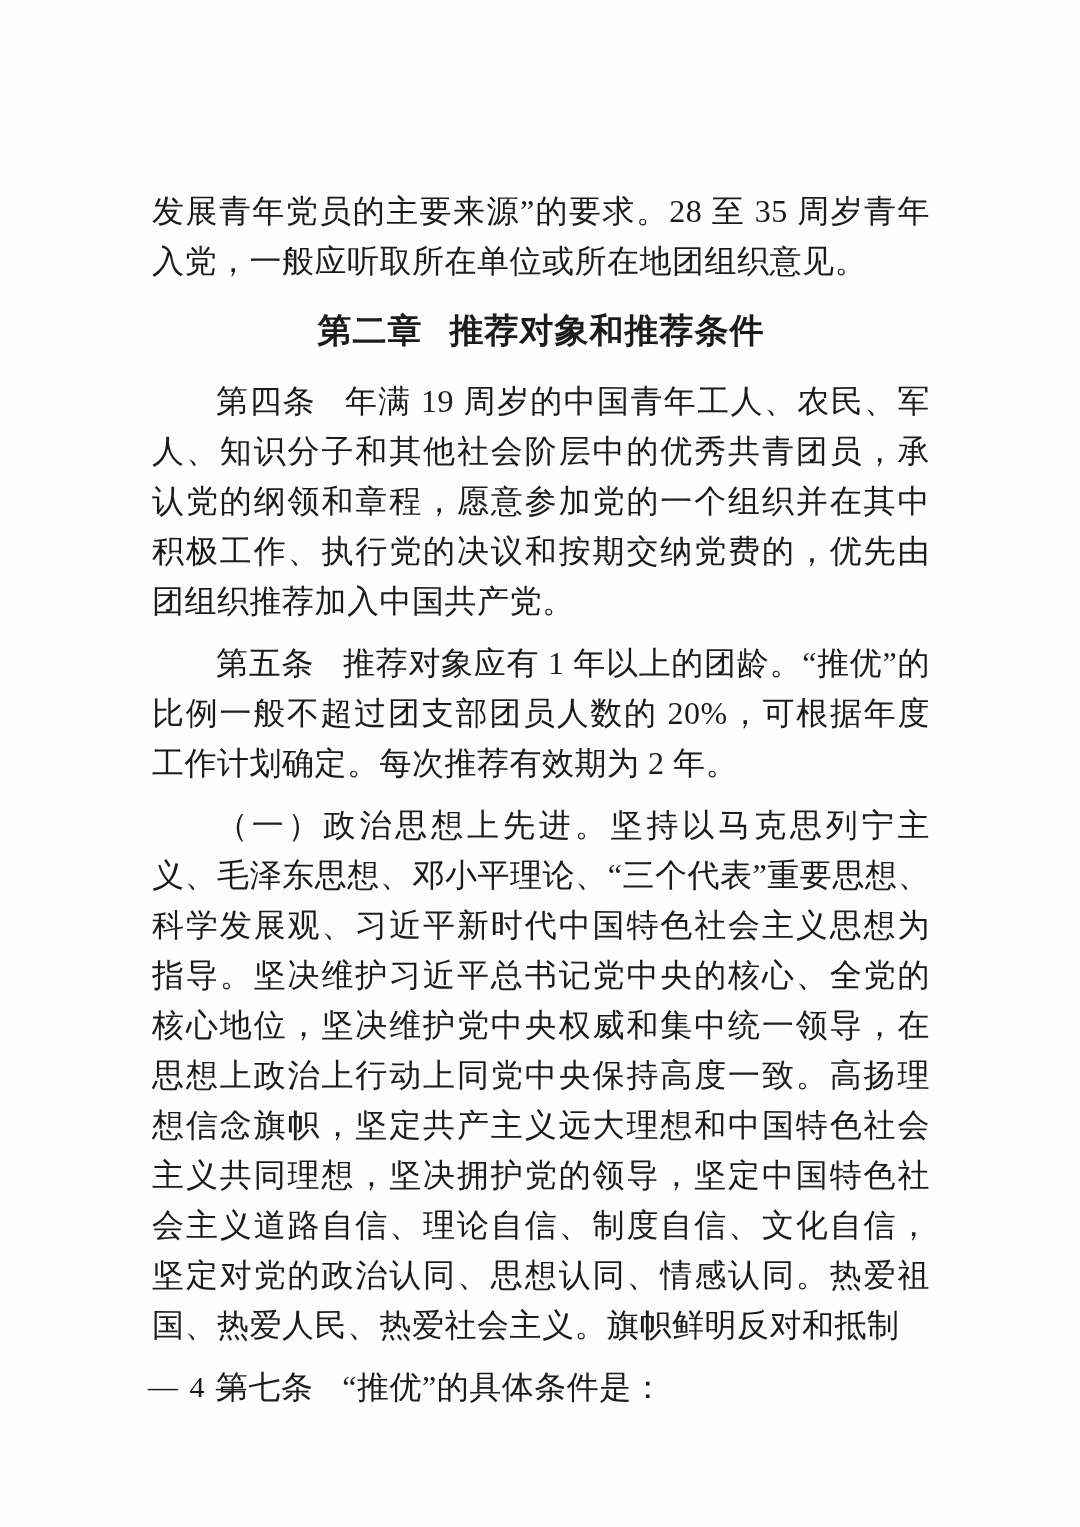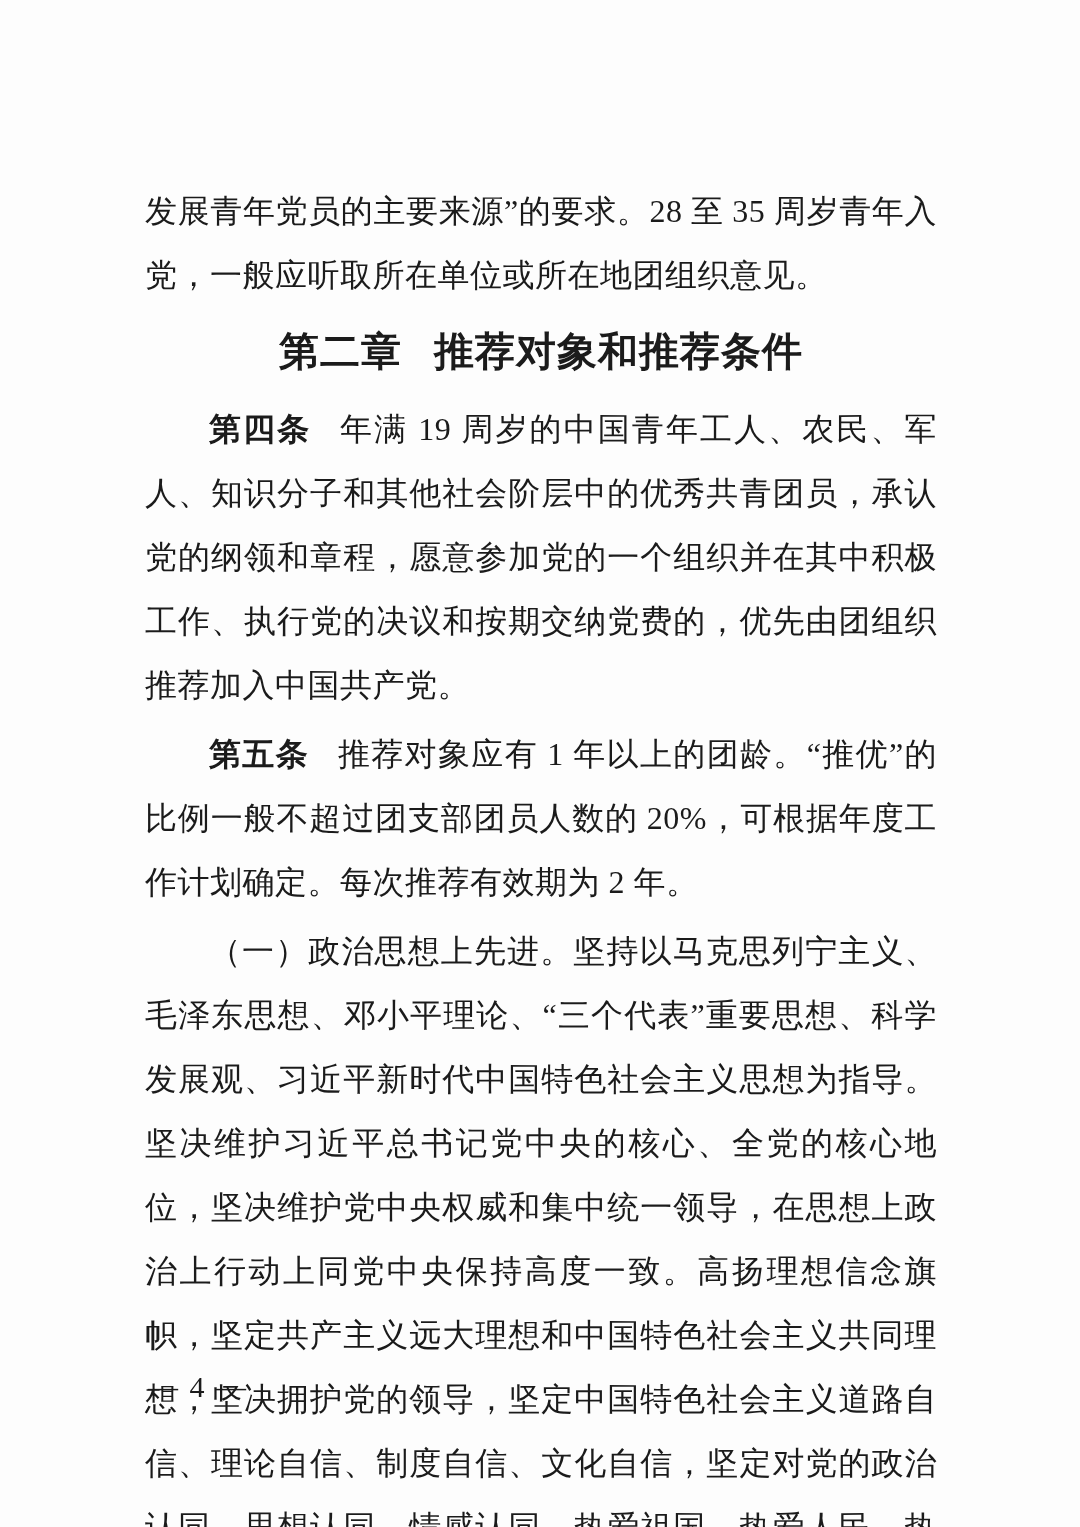--- a/index.html
+++ b/index.html
@@ -15,43 +15,43 @@
     position: relative;
     overflow: hidden;
   }
   .page-body {
     position: absolute;
     left: 140px;
     top: 174px;
     width: 802px;
   }
   .para {
-    margin: 5px;
+    margin: 12px;
     font-size: 32px;
-    line-height: 64px;
+    line-height: 50px;
     text-align: justify;
     text-justify: inter-character;
     letter-spacing: 0.5px;
   }
   .indent {
     text-indent: 2em;
   }
   .chapter-heading {
     margin: 20px 0;
-    font-size: 40px;
+    font-size: 34px;
     line-height: 50px;
     font-weight: bold;
     text-align: center;
     letter-spacing: 1px;
   }
   .chapter-label {
     margin-right: 0.8em;
   }
   .article-label {
-    font-weight: bold;
+    font-weight: normal;
     margin-right: 0.9em;
   }
   .page-footer {
     position: absolute;
     left: 148px;
     top: 1362px;
     font-size: 30px;
     line-height: 50px;
     letter-spacing: 2px;
   }

